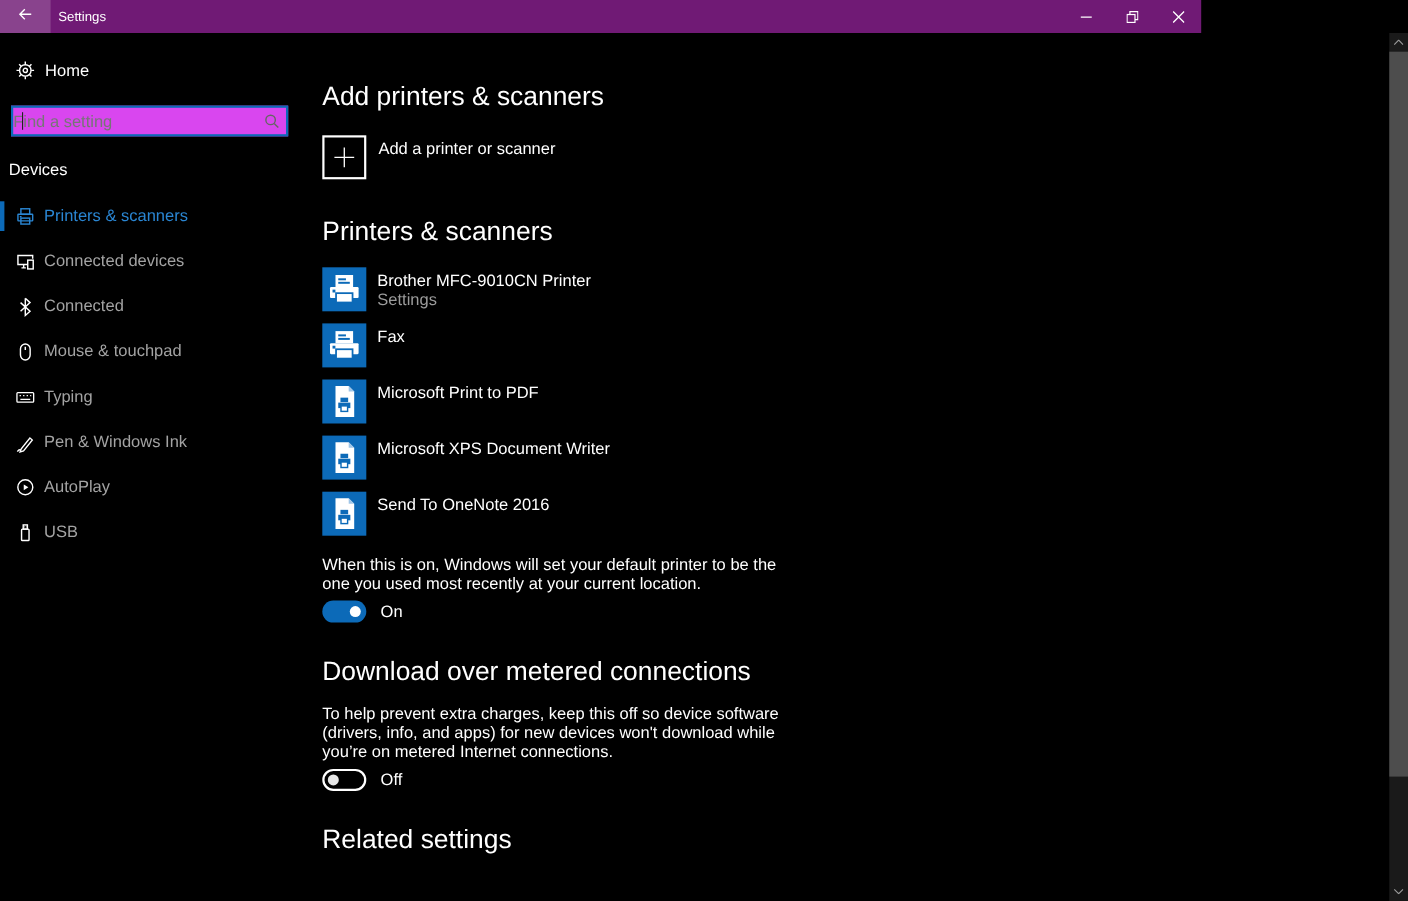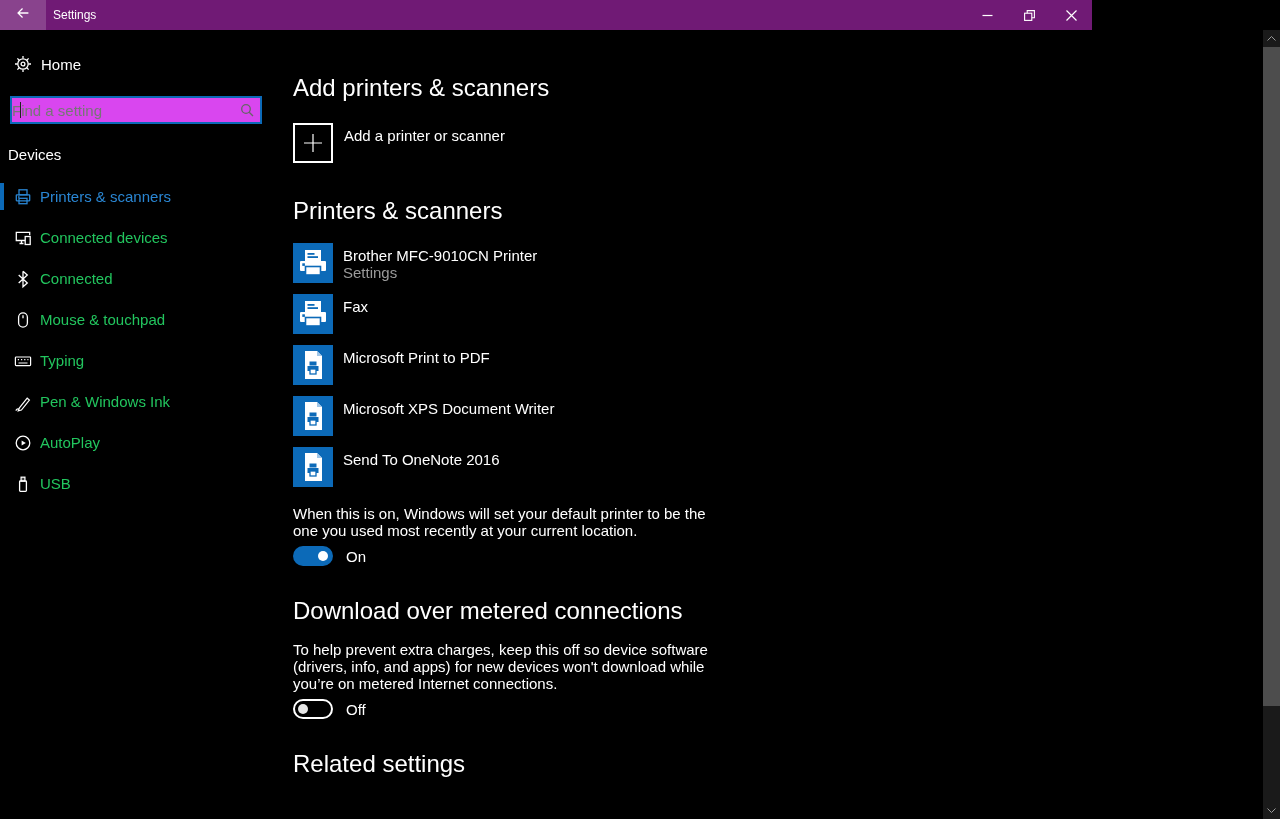--- a/index.html
+++ b/index.html
@@ -29,21 +29,21 @@
   .search-input { width:252px; height:28px; background:#d946ef; border:2px solid #0c6ab8;
                   padding-left:0; font-size:15px; font-family:inherit; color:#000; outline:none; }
   .search-input::placeholder { color:#767676; opacity:1; }
   .caret { position:absolute; left:10px; top:6px; width:1px; height:16px; background:#222; }
   .search-ic { position:absolute; right:8px; top:7px; width:14px; height:14px; }
   .side-section { margin:22px 0 0 8px; font-size:15px; color:#fff; }
   .nav { margin-top:13px; }
   .nav-item { position:relative; height:41px; display:flex; align-items:center;
               padding-left:13px; cursor:default; }
   .nav-item .ic { width:20px; height:20px; margin-right:7px; flex:none; }
-  .nav-item .nlbl { font-size:15px; color:#22c55e; }
+  .nav-item .nlbl { font-size:15px; color:#a3a3a3; }
   .nav-item.selected .nlbl { color:#2a86d3; }
   .nav-item.selected::before { content:""; position:absolute; left:0; top:7px;
               width:4px; height:27px; background:#0c6ab8; }
   .ic svg { display:block; }
 
   
   .main { flex:1; padding:44px 0 0 13px; }
   h1.sect { font-size:24px; font-weight:300; color:#fff; line-height:28px; }
   .add-row { margin-top:21px; display:flex; align-items:flex-start; }
   .add-tile { width:40px; height:40px; border:2px solid #fff; flex:none;

